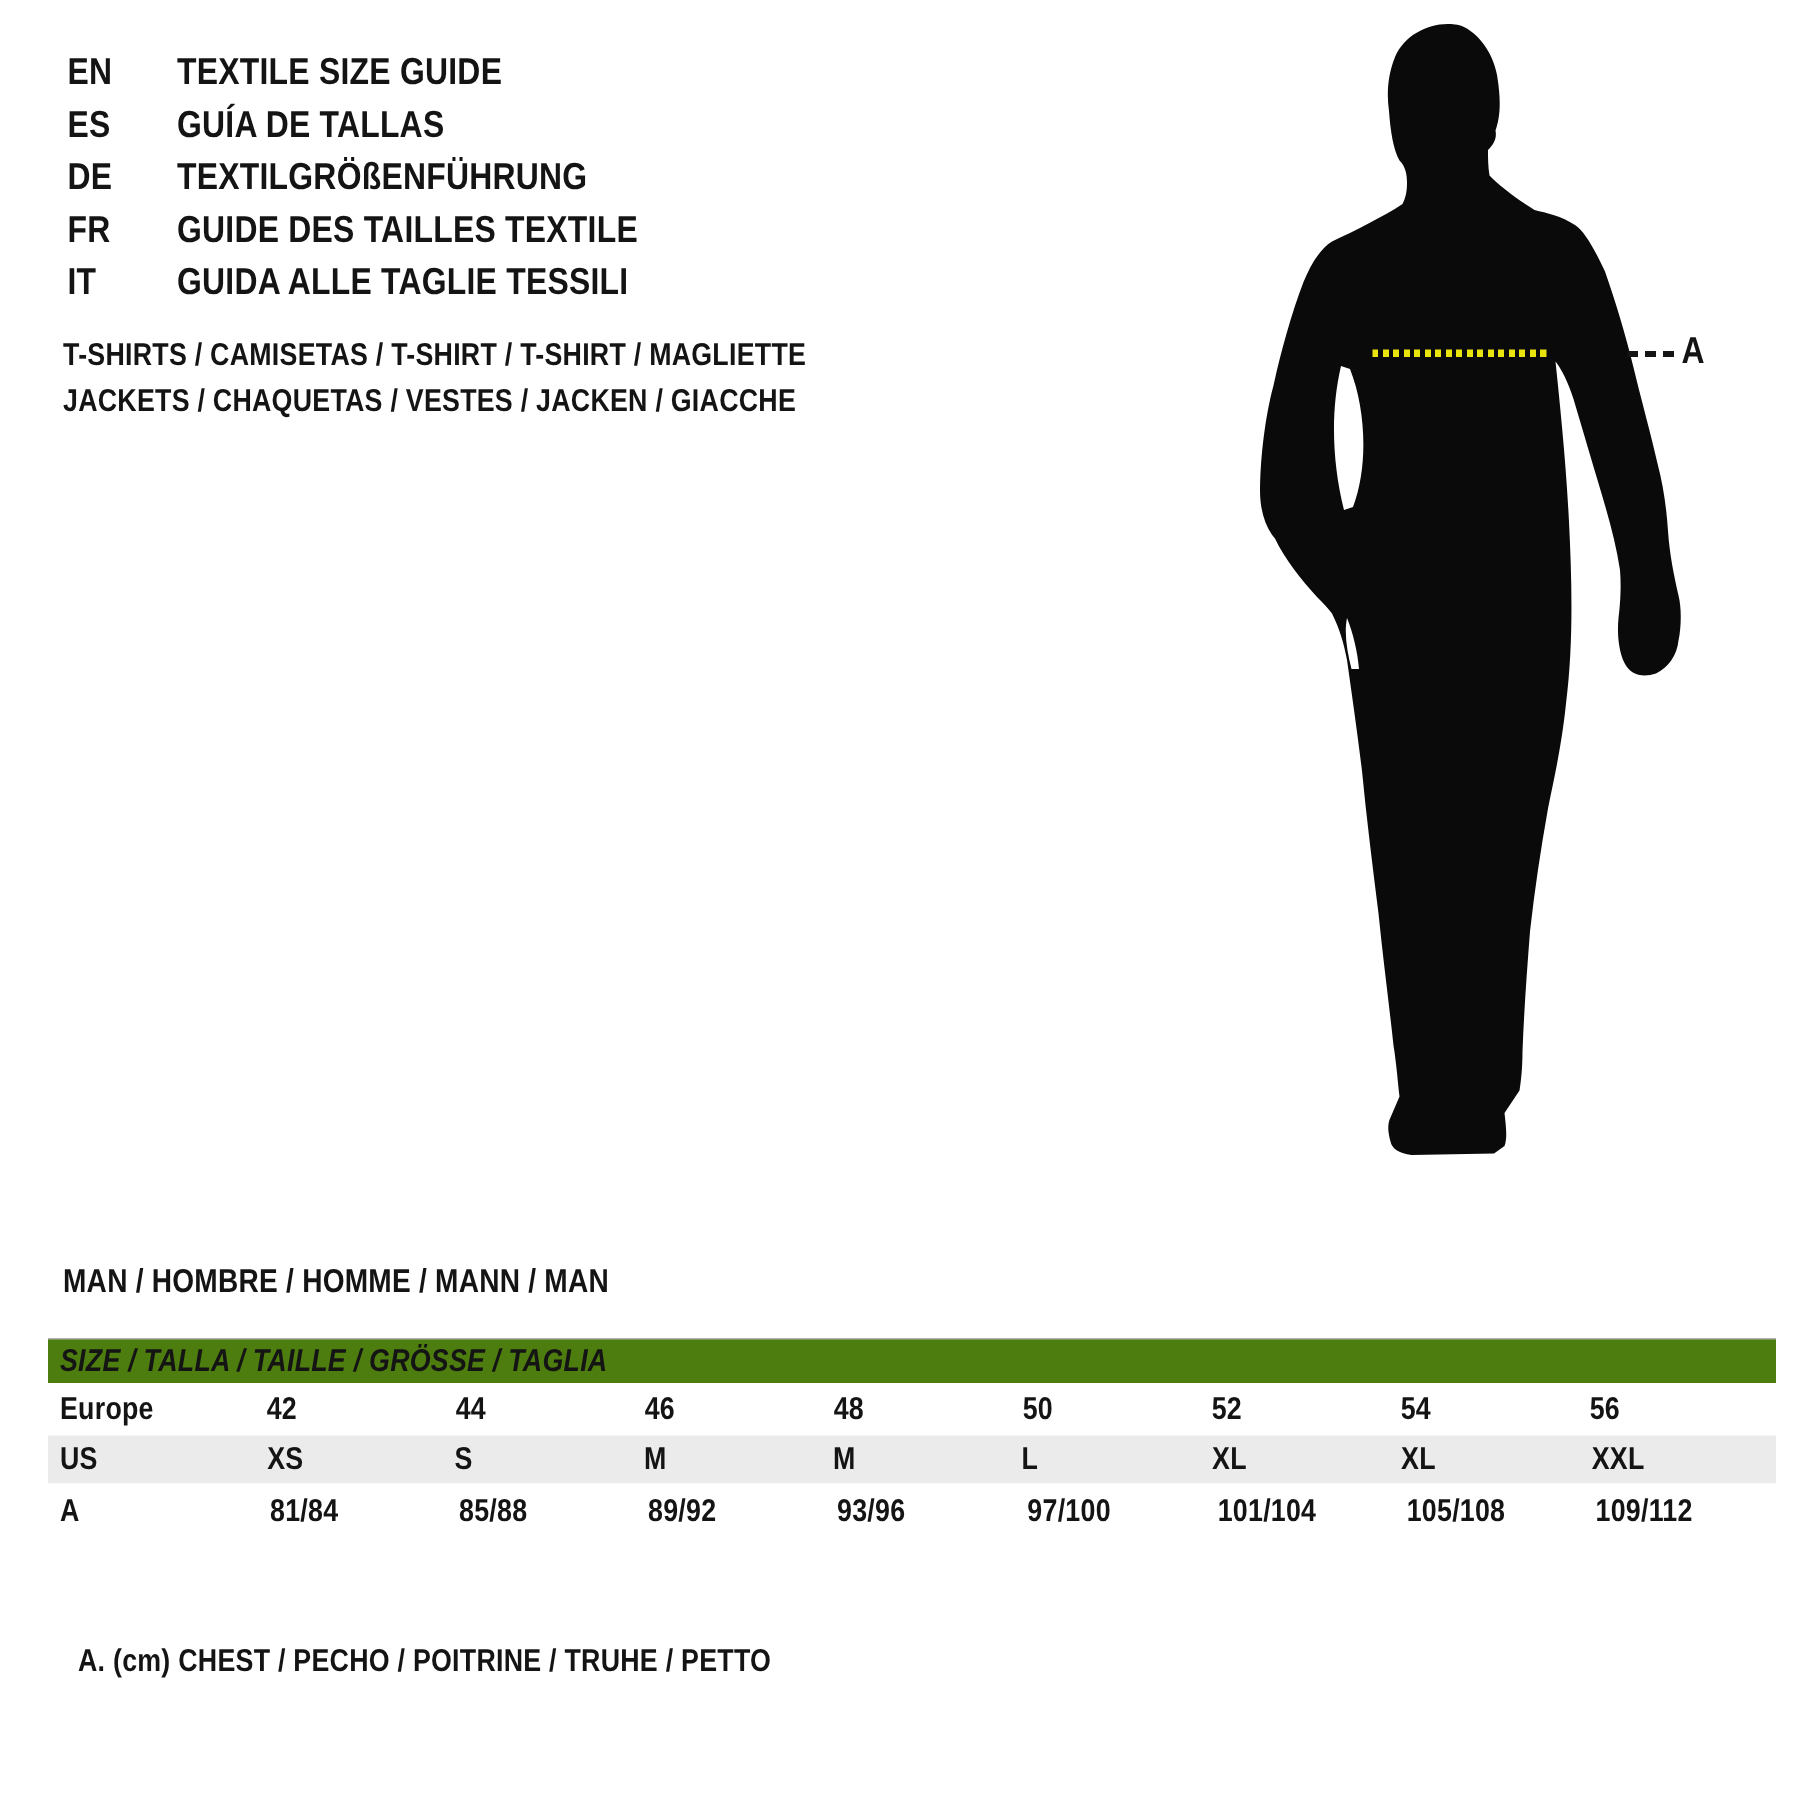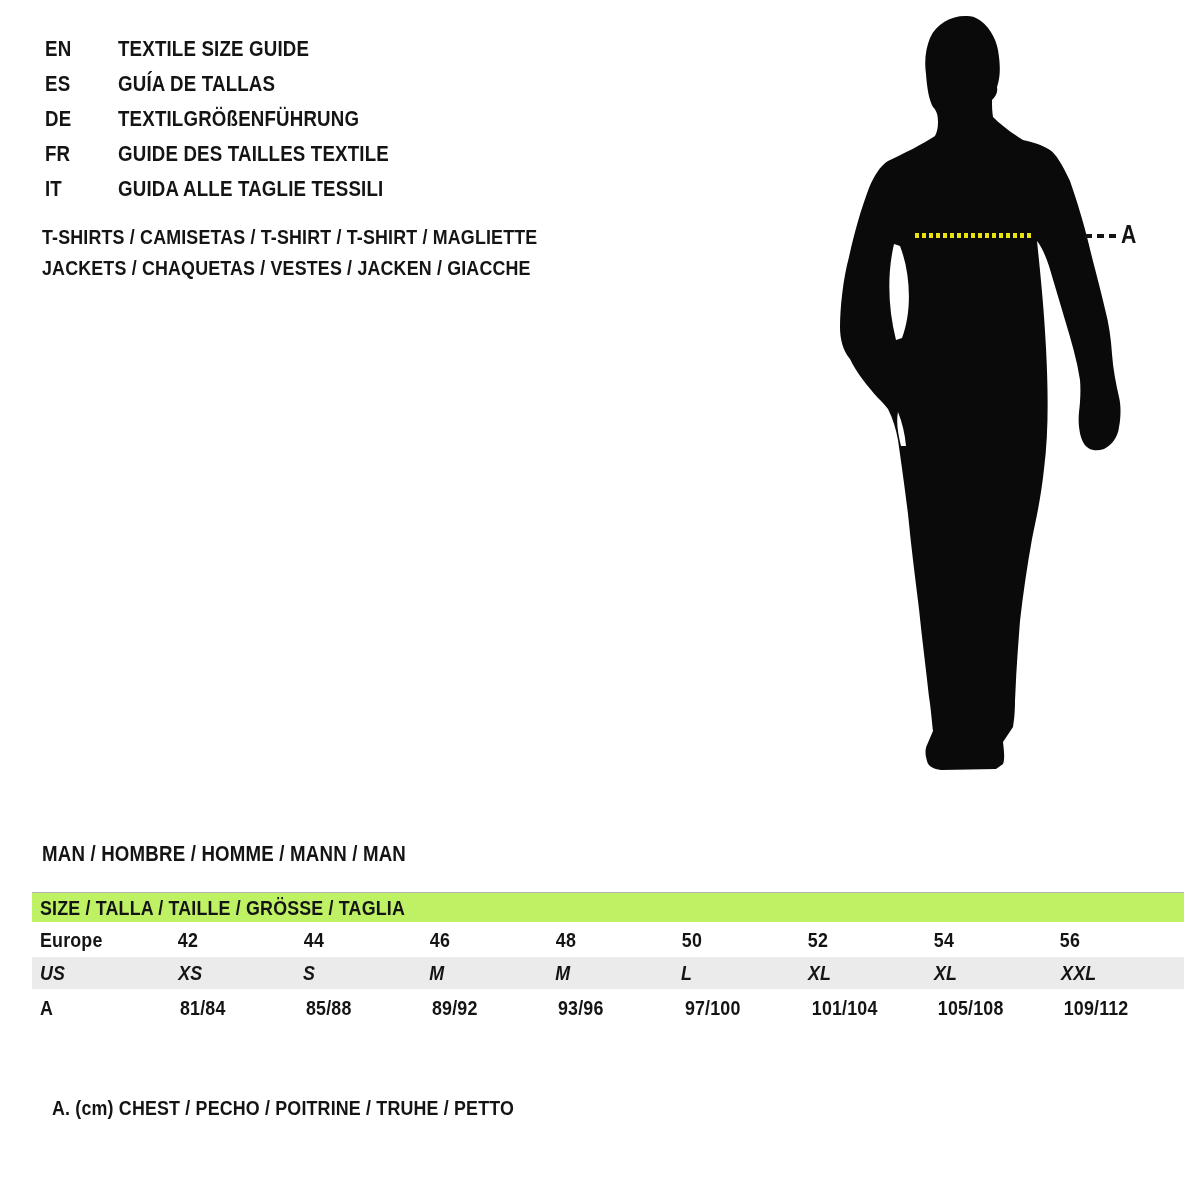--- a/index.html
+++ b/index.html
@@ -30,21 +30,21 @@
   .lang-guide {
     position: absolute;
     left: 45px;
     top: 31px;
   }
   .lang-row {
     display: grid;
     grid-template-columns: 73px auto;
     height: 35px;
     line-height: 35px;
-    font-size: 22px;
+    font-size: 25px;
     font-weight: bold;
   }
 
   
   .categories {
     position: absolute;
     left: 42px;
     top: 221px;
     font-size: 21px;
     font-weight: bold;
@@ -105,46 +105,47 @@
   
   .size-guide {
     position: absolute;
     left: 32px;
     top: 892px;
     width: 1152px;
   }
   .table-header {
     height: 30px;
     line-height: 30px;
-    background: #bef264;
+    background: #4d7c0f;
     border-top: 1px solid #b2b2b2;
     font-size: 21px;
     font-weight: bold;
     padding-left: 8px;
     box-sizing: border-box;
+    font-style: italic;
   }
   table.sizes {
     border-collapse: collapse;
     table-layout: fixed;
     width: 1152px;
     font-size: 21px;
     font-weight: bold;
   }
   table.sizes td {
     padding: 0;
     text-align: left;
     vertical-align: middle;
   }
   table.sizes td.lbl {
     width: 136px;
     text-align: left;
     padding-left: 8px;
   }
   tr.r0 { height: 35px; background: #ffffff; }
-  tr.r1 { height: 32px; background: #ebebeb; font-style: italic; }
+  tr.r1 { height: 32px; background: #ebebeb; }
   tr.r2 { height: 31px; background: #ebebeb; }
   tr.r3 { height: 38px; background: #ffffff; }
 
   
   .footnote {
     position: absolute;
     left: 52px;
     top: 1097px;
     font-size: 21px;
     font-weight: bold;

